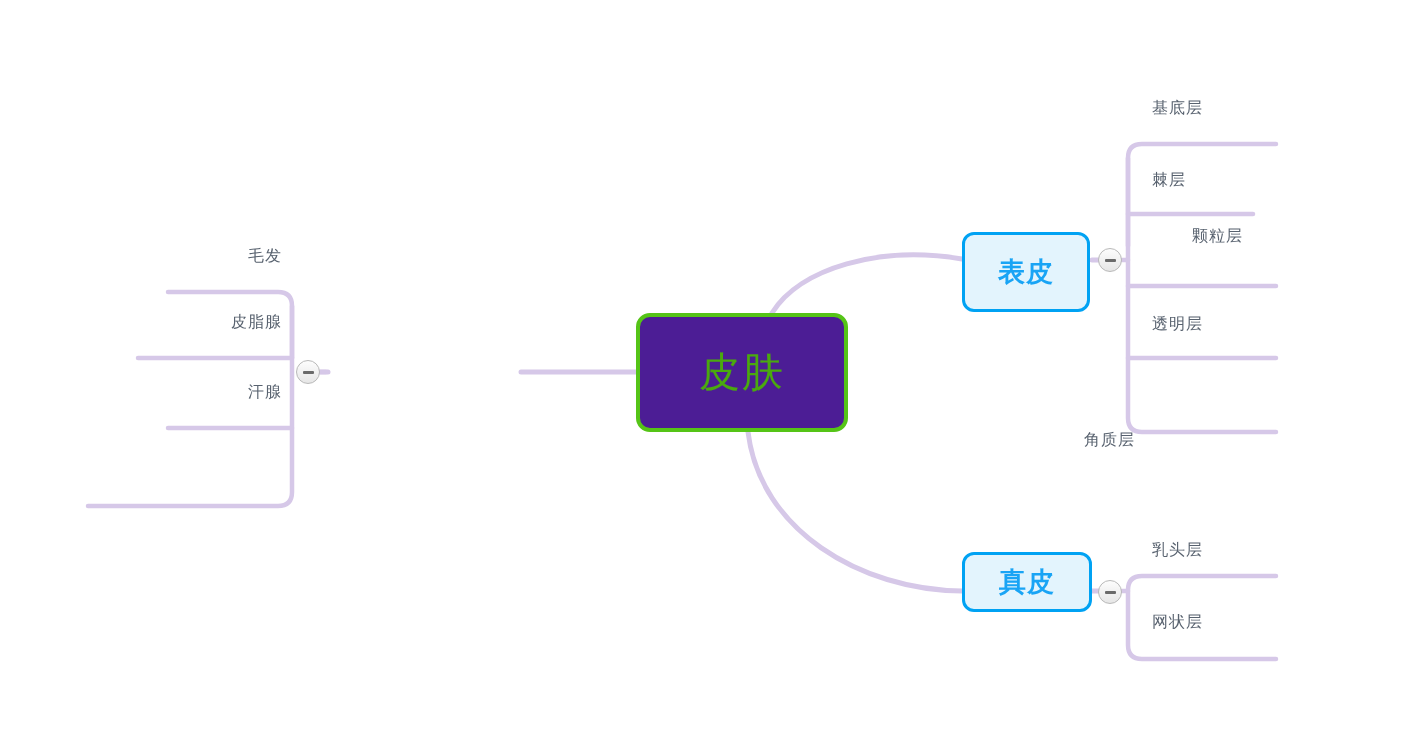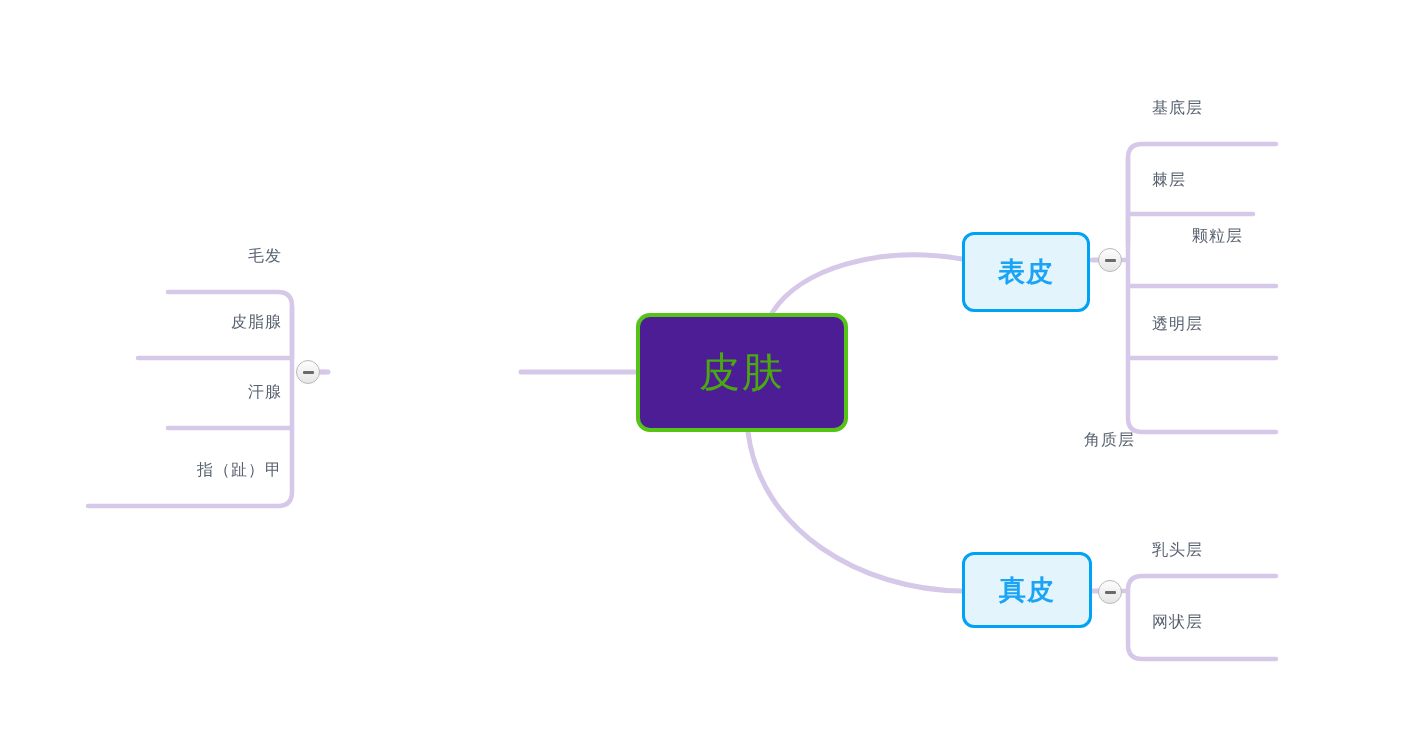--- a/index.html
+++ b/index.html
@@ -117,23 +117,20 @@
 
   <div class="leaf left" style="left:60px;top:246px;width:222px;">
     <span>毛发</span>
   </div>
   <div class="leaf left" style="left:60px;top:312px;width:222px;">
     <span>皮脂腺</span>
   </div>
   <div class="leaf left" style="left:60px;top:382px;width:222px;">
     <span>汗腺</span>
   </div>
-  <div class="leaf left" style="left:40px;top:460px;width:242px;">
-    <span>指（趾）甲</span>
-  </div>
 
   <div class="node node-branch" style="left:962px;top:232px;width:128px;height:80px;">
     <span>表皮</span>
   </div>
   <div class="collapse" style="left:1098px;top:248px;">
     <span class="bar"></span>
   </div>
 
   <div class="leaf right" style="left:1152px;top:98px;">
     <span>基底层</span>
@@ -144,21 +141,21 @@
   <div class="leaf right" style="left:1152px;top:226px;margin-left:40px;">
     <span>颗粒层</span>
   </div>
   <div class="leaf right" style="left:1152px;top:314px;">
     <span>透明层</span>
   </div>
   <div class="leaf right" style="left:1084px;top:386px;margin-top:44px;">
     <span>角质层</span>
   </div>
 
-  <div class="node node-branch" style="left:962px;top:552px;width:130px;height:76px;">
+  <div class="node node-branch" style="left:962px;top:552px;width:130px;height:60px;">
     <span>真皮</span>
   </div>
   <div class="collapse" style="left:1098px;top:580px;">
     <span class="bar"></span>
   </div>
 
   <div class="leaf right" style="left:1152px;top:540px;">
     <span>乳头层</span>
   </div>
   <div class="leaf right" style="left:1152px;top:612px;">

